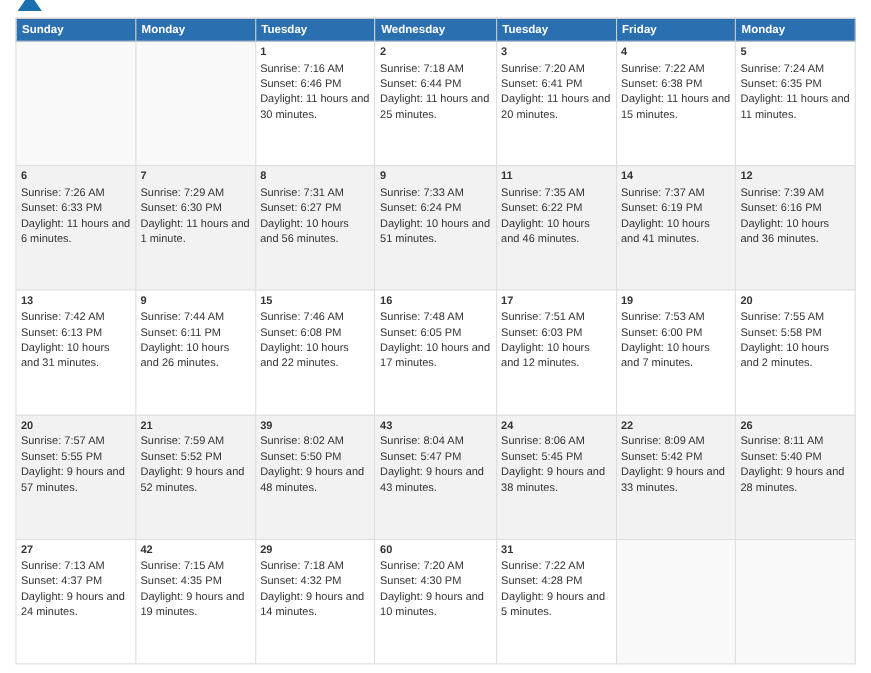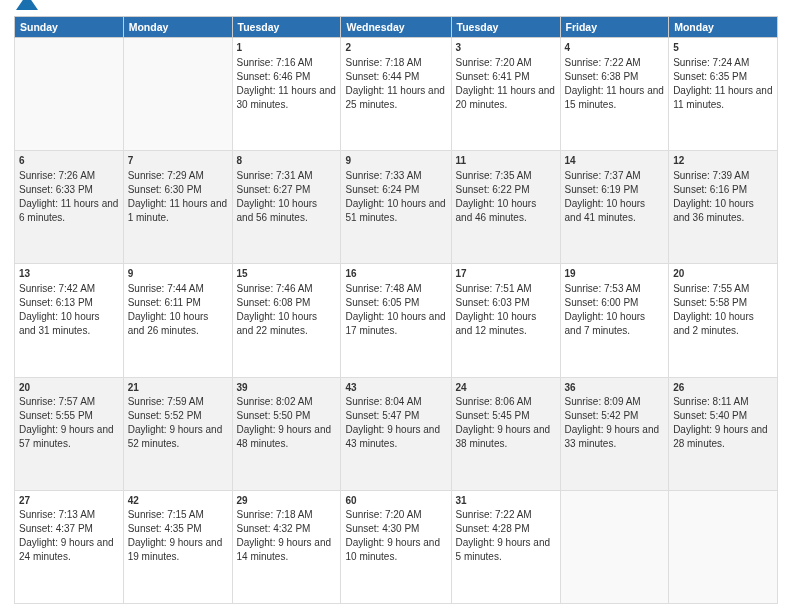--- a/index.html
+++ b/index.html
@@ -227,21 +227,21 @@
           </td>
           <td>
             <span class="day-num">43</span>
             <div class="day-info">Sunrise: 8:04 AM<br>Sunset: 5:47 PM<br>Daylight: 9 hours and 43 minutes.</div>
           </td>
           <td>
             <span class="day-num">24</span>
             <div class="day-info">Sunrise: 8:06 AM<br>Sunset: 5:45 PM<br>Daylight: 9 hours and 38 minutes.</div>
           </td>
           <td>
-            <span class="day-num">36</span>
+            <span class="day-num">22</span>
             <div class="day-info">Sunrise: 8:09 AM<br>Sunset: 5:42 PM<br>Daylight: 9 hours and 33 minutes.</div>
           </td>
           <td>
             <span class="day-num">26</span>
             <div class="day-info">Sunrise: 8:11 AM<br>Sunset: 5:40 PM<br>Daylight: 9 hours and 28 minutes.</div>
           </td>
         </tr>
         <tr>
           <td>
             <span class="day-num">27</span>

